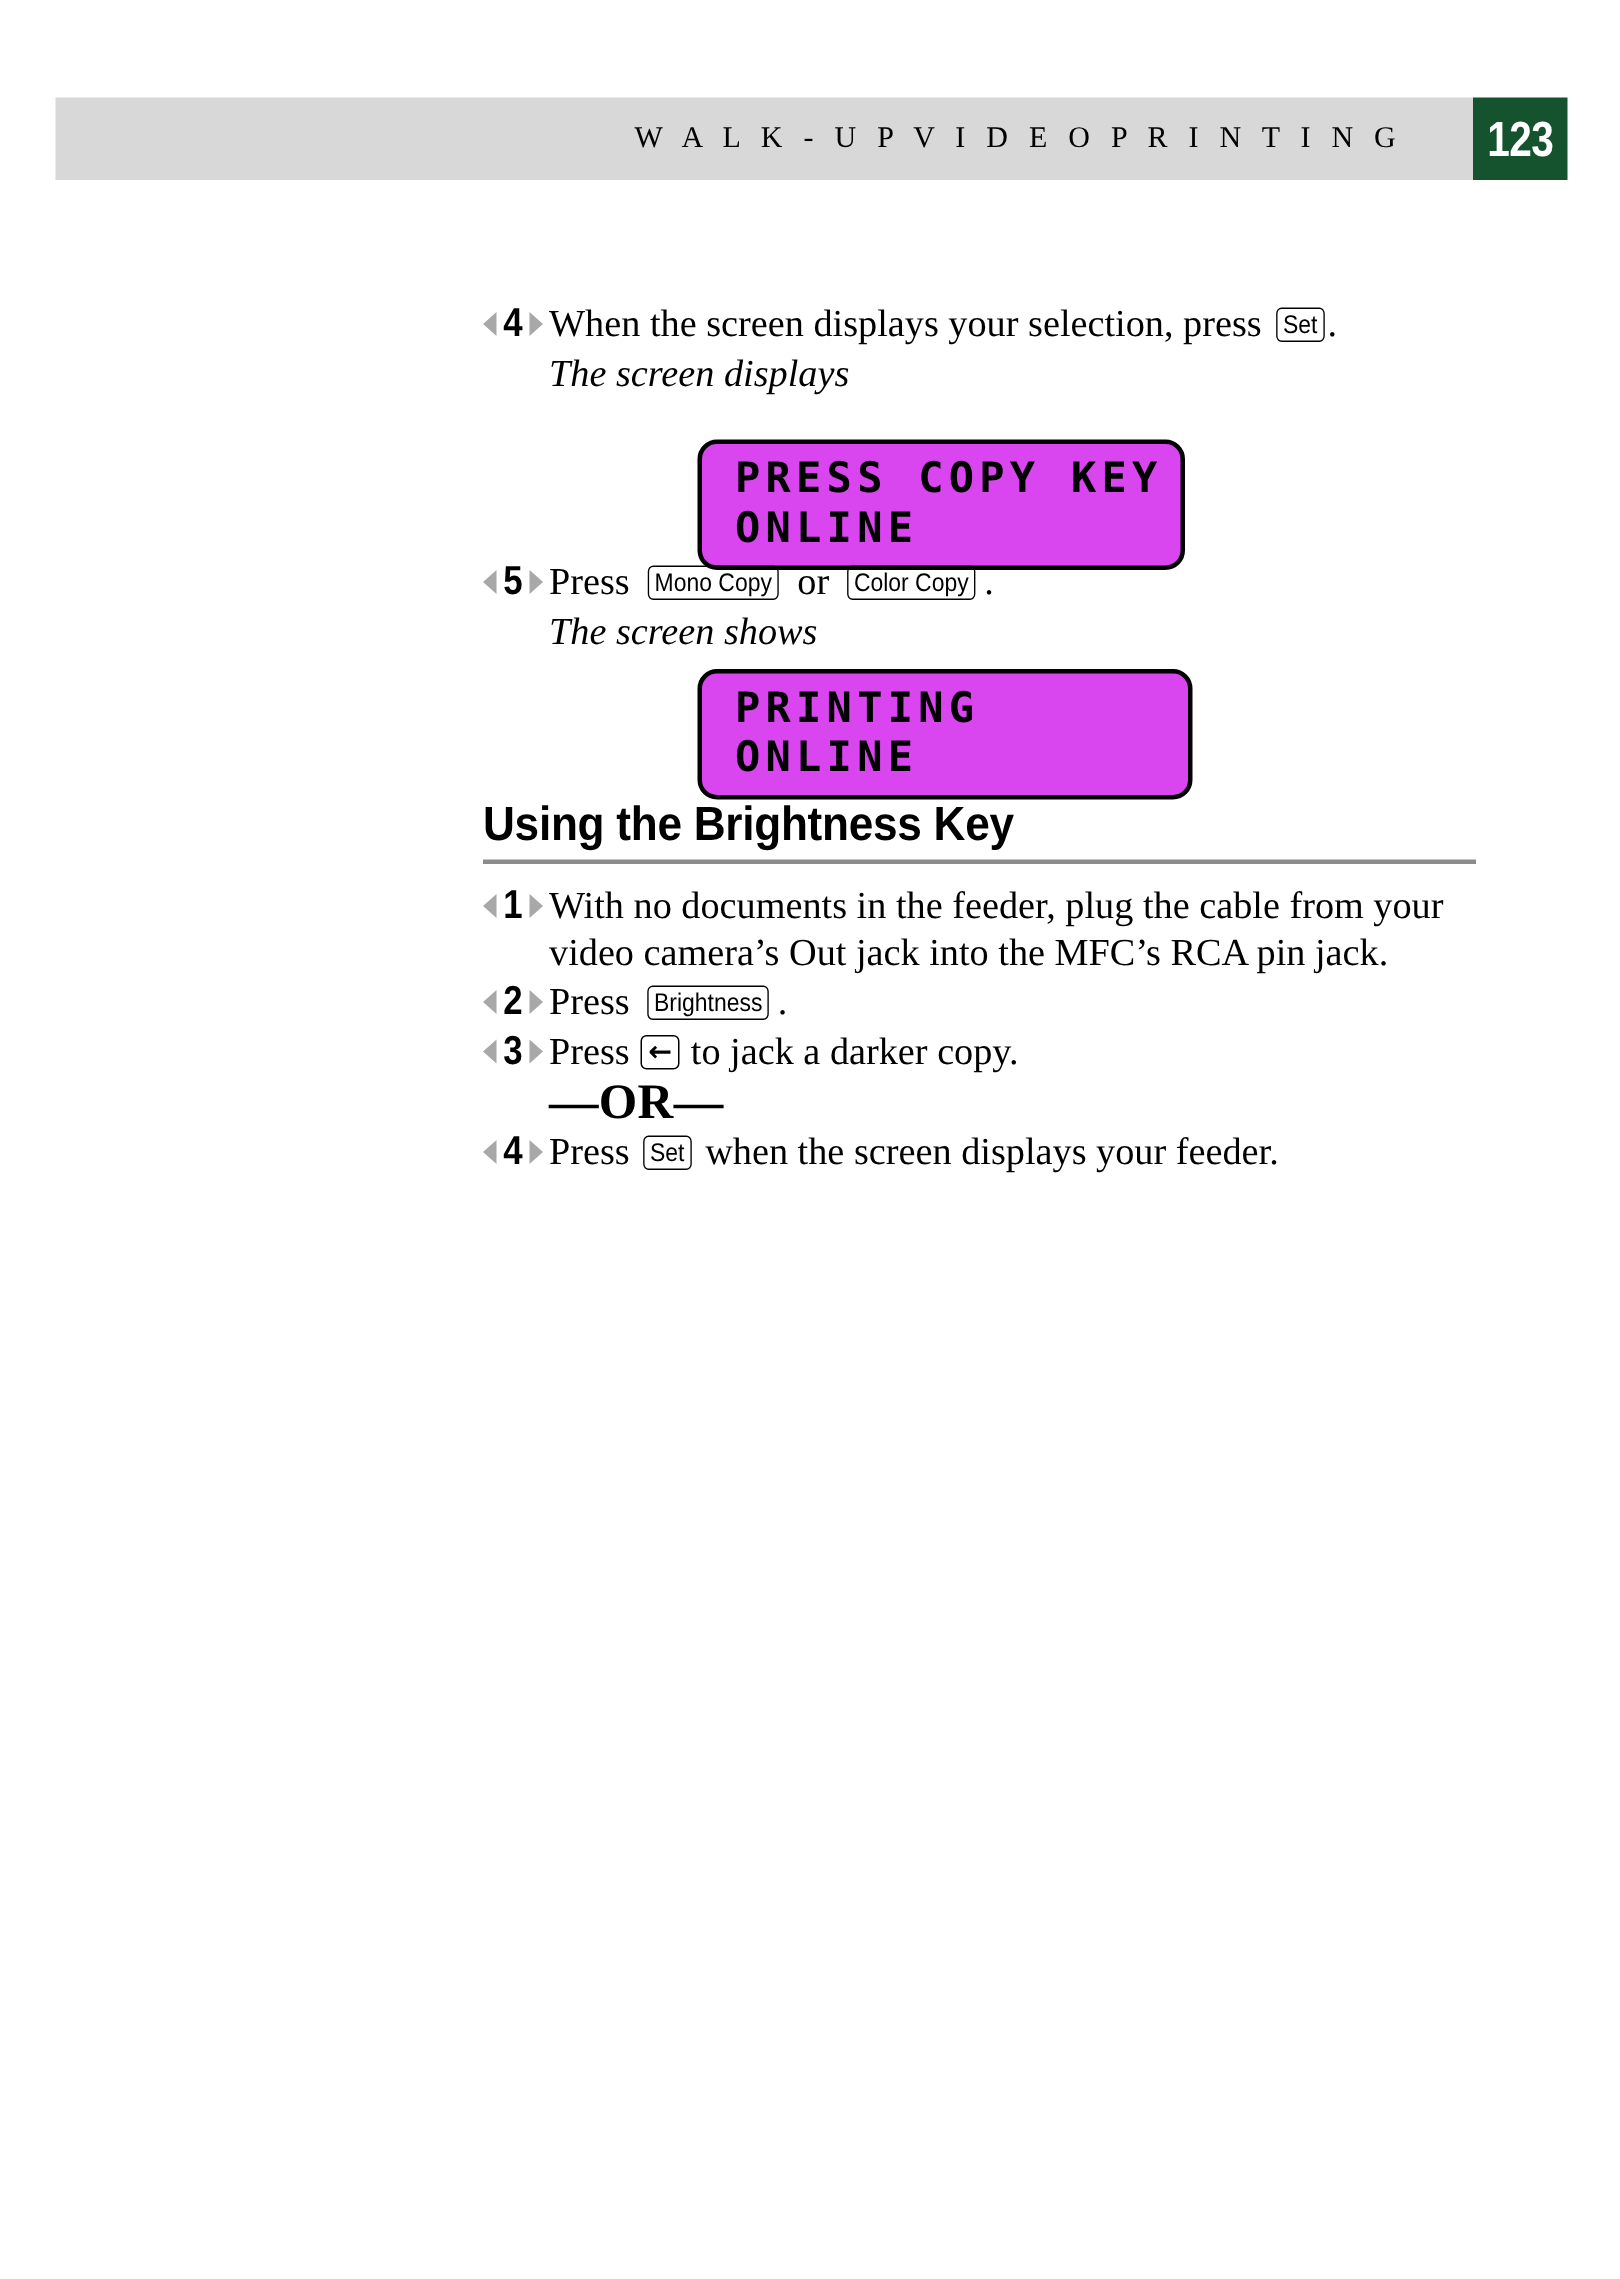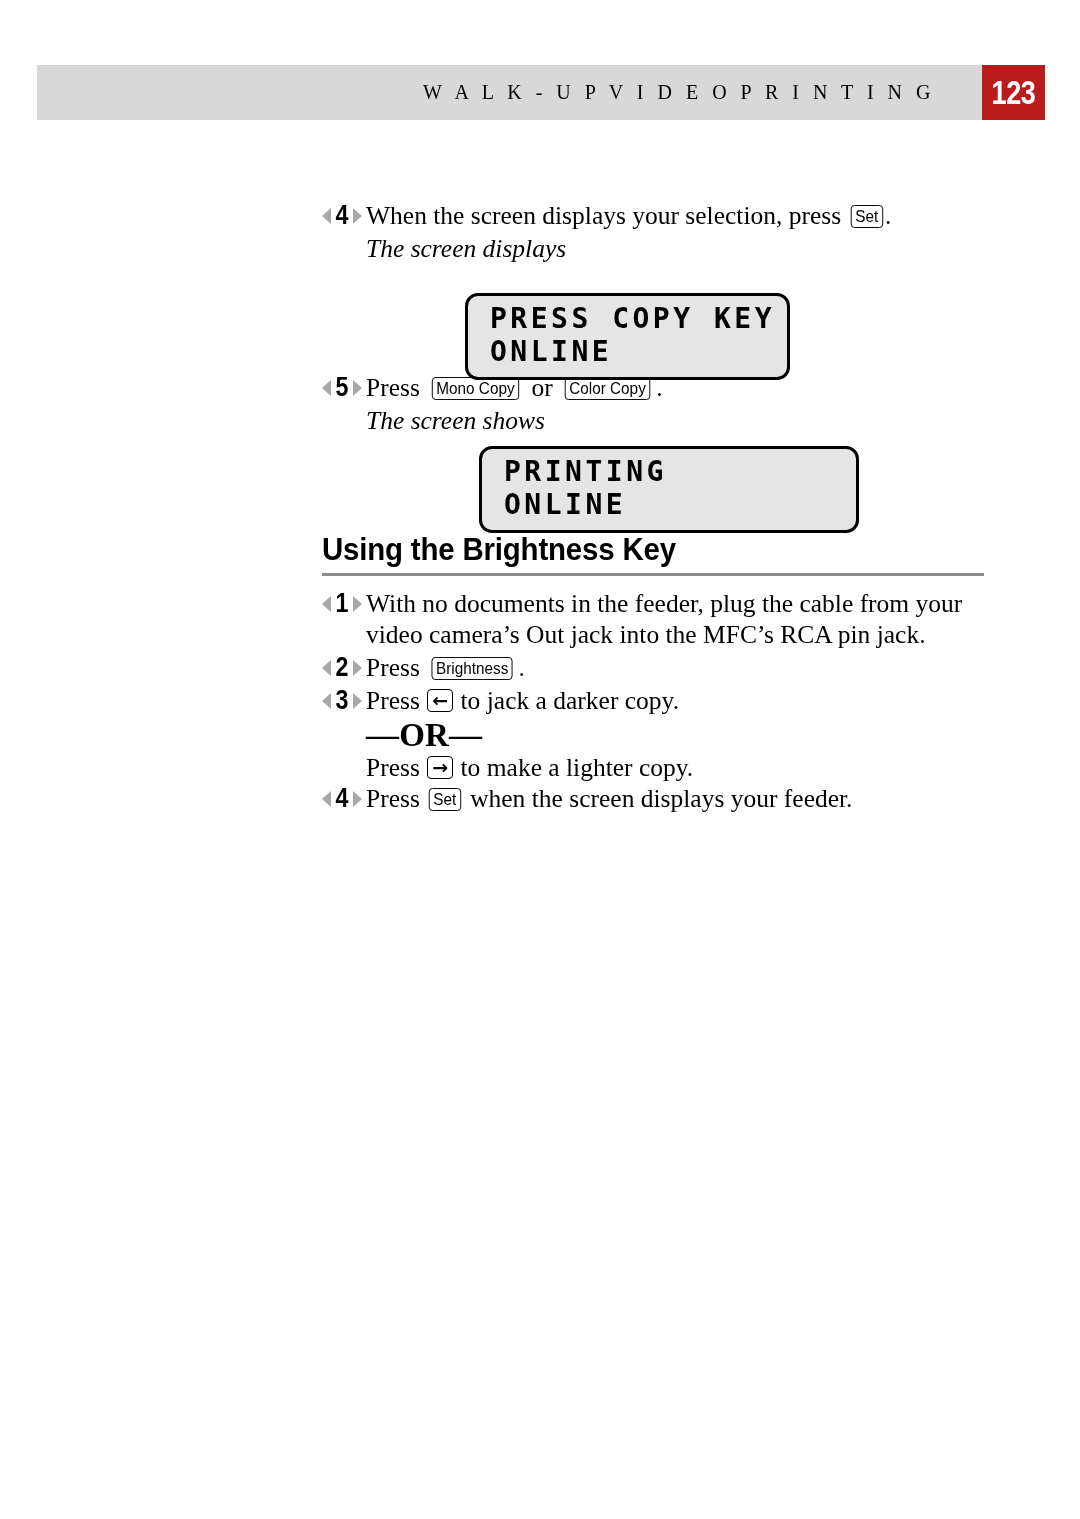--- a/index.html
+++ b/index.html
@@ -43,21 +43,21 @@
     letter-spacing: 4.5px;
     white-space: nowrap;
     color: #000000;
   }
   .header-pagebox {
     position: absolute;
     left: 945px;
     top: 0;
     width: 63px;
     height: 55px;
-    background: #b91c1c;
+    background: #14532d;
   }
   .header-pagenum {
     position: absolute;
     left: 0;
     top: 0;
     width: 63px;
     height: 55px;
     line-height: 55px;
     text-align: center;
     color: #ffffff;
@@ -171,21 +171,21 @@
     padding: 0 4px;
     font-weight: bold;
     transform: none;
   }
 
   
   .lcd {
     box-sizing: border-box;
     border: 3.5px solid #000000;
     border-radius: 13px;
-    background: #e5e5e5;
+    background: #d946ef;
     padding: 6px 22px 9px 22px;
     margin: 10px 0 8px 0;
   }
   .lcd-line {
     font-family: "DejaVu Sans Mono", monospace;
     font-size: 28px;
     line-height: 33px;
     letter-spacing: 3.5px;
     font-weight: bold;
     white-space: pre;
@@ -193,23 +193,23 @@
   }
 
   .lcd-1 {
     position: absolute;
     left: 143px;
     top: 83px;
     width: 325px;
   }
   .lcd-2 {
     position: absolute;
-    left: 157px;
+    left: 143px;
     top: 236px;
-    width: 380px;
+    width: 330px;
   }
 
   
   .section-head {
     position: absolute;
     left: 0;
     top: 330px;
     width: 662px;
   }
   .section-head h2 {
@@ -316,21 +316,20 @@
       <span class="step-marker">
         <span class="wing-l"></span>
         <span class="wing-r"></span>
         <span class="num">3</span>
       </span>
       <span class="step-body"><span>Press </span><span class="key arrow">←</span><span> to jack a darker copy.</span></span>
     </div>
 
     <div class="or-line">—OR—</div>
 
-    <div class="plain-line"><span>Press </span><span class="key arrow">→</span><span> to make a lighter copy.</span></div>
 
     <div class="step">
       <span class="step-marker">
         <span class="wing-l"></span>
         <span class="wing-r"></span>
         <span class="num">4</span>
       </span>
       <span class="step-body"><span>Press </span><span class="key">Set</span><span> when the screen displays your feeder.</span></span>
     </div>
 

